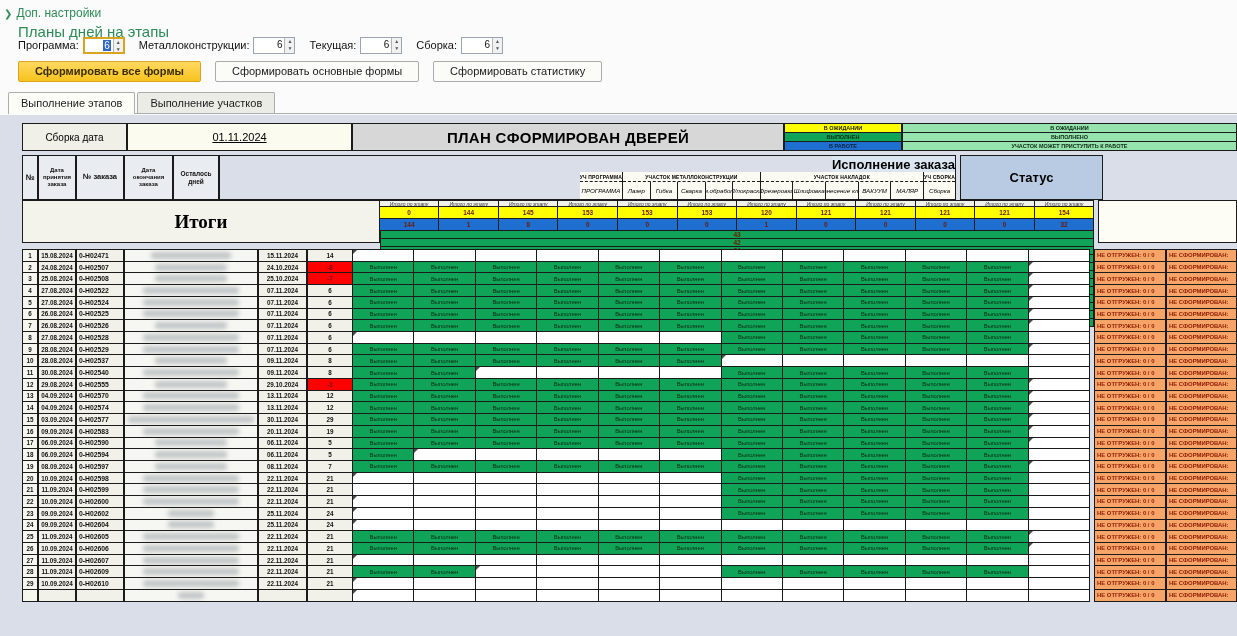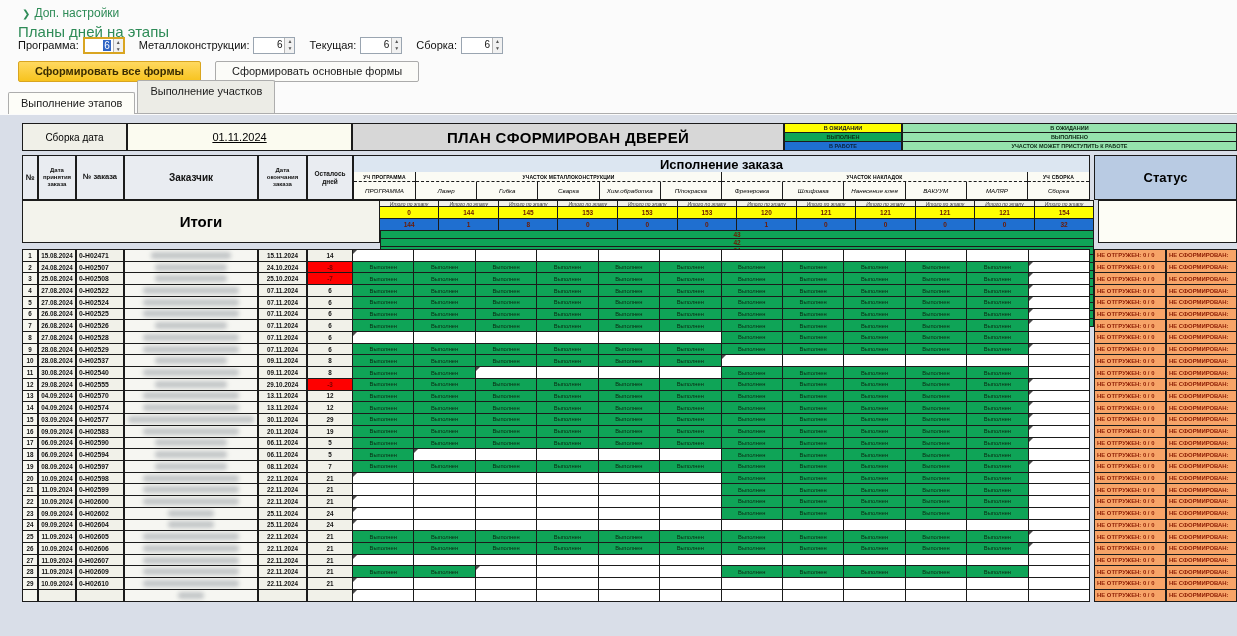--- a/index.html
+++ b/index.html
@@ -1,41 +1,41 @@
 <!DOCTYPE html>
 <html><head>
 <meta charset="utf-8">
 <style>
   * { margin:0; padding:0; box-sizing:border-box; }
   html,body { width:1237px; height:636px; overflow:hidden; background:#fff;
     font-family:"Liberation Sans", sans-serif; }
   #app { position:relative; width:1237px; height:636px; background:#fbfbfb; }
 
   
-  .toplink { position:absolute; left:22px; top:6px; color:#2e8b57; font-size:12px; cursor:pointer; }
+  .toplink { position:absolute; left:4px; top:6px; color:#2e8b57; font-size:12px; cursor:pointer; }
   .toplink .chev { font-size:10px; margin-right:4px; color:#2e8b57; }
   .sublabel { position:absolute; left:18px; top:23px; color:#2e8b57; font-size:15px; }
 
   .spinrow { position:absolute; left:18px; top:36px; height:18px; display:flex; align-items:center; font-size:11px; color:#111; }
   .spinlab { margin-right:4px; }
   .spinbox { display:flex; width:42px; height:17px; border:1px solid #9aa5b1; background:#fff; margin-right:14px; }
   .spinbox.focused { border:2px solid #d9a521; }
   .spinval { flex:1; text-align:right; font-size:10px; line-height:14px; padding-right:2px; color:#111; }
   .spinval .sel { background:#3166c5; color:#fff; padding:0 1px; }
   .spinbtns { width:10px; border-left:1px solid #b5b5b5; display:flex; flex-direction:column; background:#f1f1f1; }
   .spinbtns span { flex:1; font-size:5px; line-height:7px; text-align:center; color:#555; cursor:pointer; }
 
   .btnrow { position:absolute; left:18px; top:61px; display:flex; gap:14px; }
   .btn { height:21px; padding:0 16px; font-size:11px; line-height:19px; text-align:center;
          background:#fbfbf8; border:1px solid #ababab; border-radius:2px; color:#1a1a1a; cursor:pointer; }
   .btn.primary { background:linear-gradient(#ffd960,#f7c31e); border:1px solid #d9a520; font-weight:bold; color:#3a2c00; }
 
   .tabs { position:absolute; left:8px; top:92px; right:0; height:22px; display:flex; align-items:flex-end;
           border-bottom:1px solid #adadad; }
-  .tab { height:33px; padding:0 12px; font-size:11px; line-height:20px; border:1px solid #adadad;
+  .tab { height:21px; padding:0 12px; font-size:11px; line-height:20px; border:1px solid #adadad;
          border-bottom:none; border-radius:2px 2px 0 0; margin-right:2px; color:#1a1a1a; cursor:pointer; }
   .tab.active { background:#fdfdf8; height:22px; margin-bottom:-1px; }
   .tab.inactive { background:#ececе6; background:#ecece6; }
 
   .deskbg { position:absolute; left:0; top:115px; width:1237px; height:521px; background:#d9dee8; }
 
   
   .sheet { position:absolute; left:22px; top:123px; width:1215px; height:513px; overflow:hidden; font-size:6.5px; }
   .frow { display:flex; }
   .cell { border:1px solid #1b1b1b; display:flex; align-items:center; justify-content:center;
@@ -55,37 +55,37 @@
 
   .vgap4 { height:4px; } .vgap7 { height:7px; }
 
   
   .r-head { height:45px; }
   .lefthead { display:flex; }
   .hc { background:#e9ecf1; font-weight:bold; color:#111; line-height:1.15; padding:1px; }
   .c-num{width:16px;} .c-d1{width:38px;} .c-ord{width:48px;} .c-cust{width:134px;} .c-d2{width:49px;} .c-days{width:46px;}
   .hc.c-num{font-size:8px;} .hc.c-d1{font-size:6px;} .hc.c-ord{font-size:7.5px;} .hc.c-cust{font-size:10px;}
   .hc.c-d2{font-size:6px;} .hc.c-days{font-size:6.5px;}
-  .execwrap { width:737px; display:flex; flex-direction:column; border:1px solid #1b1b1b; }
+  .execwrap { width:737px; display:flex; flex-direction:column; border:1px solid #1b1b1b;align-items:flex-end; }
   .exectitle { height:16px; background:#dce6f1; font-weight:bold; font-size:13px; display:flex; align-items:center; justify-content:center; }
   .groups { flex:1; display:flex; }
   .g { display:flex; flex-direction:column; border-left:1px solid #1b1b1b; }
   .g:first-child{ border-left:none; }
   .glab { height:10px; font-size:5px; font-weight:bold; letter-spacing:.2px; display:flex; align-items:center; justify-content:center;
           border-bottom:1px dashed #1b1b1b; background:#fbfbf4; white-space:nowrap; overflow:hidden; }
   .gnames { flex:1; display:flex; }
   .gn { flex:1; border-left:1px solid #1b1b1b; display:flex; align-items:center; justify-content:center;
         font-style:italic; font-size:6.2px; background:#fbfbf4; white-space:nowrap; overflow:hidden; }
   .gn:first-child{ border-left:none; }
   .sgap { width:4px; }
   .c-status { width:143px; background:#b9cbe3; font-weight:bold; font-size:13px; }
 
   
   .r-tot { height:43px; }
-  .c-itogi { width:369px; background:#f3f3ec; font-size:15px; font-weight:bold; }
+  .c-itogi { width:369px; background:#f3f3ec; font-size:19px; font-weight:bold;font-family:Liberation Serif, serif; }
   .totcol { width:737px; display:flex; flex-direction:column; }
   .totlabels { height:7px; display:flex; }
   .tl { flex:1; border:1px solid #1b1b1b; margin-left:-1px; font-style:italic; font-size:5px; color:#333;
         background:#f2f2ea; display:flex; align-items:center; justify-content:center; white-space:nowrap; overflow:hidden; }
   .totrow { height:12px; display:flex; }
   .tv { flex:1; border:1px solid #1b1b1b; margin-left:-1px; margin-top:-1px; font-size:6.5px; font-weight:bold; color:#6e1a00;
         display:flex; align-items:center; justify-content:center; }
   .totrow.y .tv{ background:#ffff00; } .totrow.b .tv{ background:#1f6fd0; } .totrow.g .tv{ background:#0fa457; }
   .c-totstat { width:143px; background:#fdfdf6; border:1px solid #1b1b1b; }
 
@@ -144,20 +144,21 @@
       <div class="spinbtns">
           <span>▲</span>
           <span>▼</span>
         </div>
     </div>
   </div>
 
   <div class="btnrow">
     <div class="btn primary">Сформировать все формы</div>
     <div class="btn">Сформировать основные формы</div>
+    <div class="btn">Сформировать статистику</div>
   </div>
 
   <div class="tabs">
     <div class="tab active">Выполнение этапов</div>
     <div class="tab inactive">Выполнение участков</div>
   </div>
 
   <div class="deskbg"></div>
 
   <div class="sheet">
@@ -178,21 +179,20 @@
       </div>
     </div>
 
     <div class="vgap4"></div>
 
     <div class="frow r-head">
       <div class="lefthead">
         <div class="cell hc c-num">№</div>
         <div class="cell hc c-d1">Дата принятия заказа</div>
         <div class="cell hc c-ord">№ заказа</div>
-        <div class="cell hc c-cust">Заказчик</div>
         <div class="cell hc c-d2">Дата окончания заказа</div>
         <div class="cell hc c-days">Осталось дней</div>
       </div>
       <div class="execwrap">
         <div class="exectitle">Исполнение заказа</div>
         <div class="groups">
           <div class="g" style="flex:1">
             <div class="glab">УЧ ПРОГРАММА</div>
             <div class="gnames">
                 <div class="gn">ПРОГРАММА</div>

